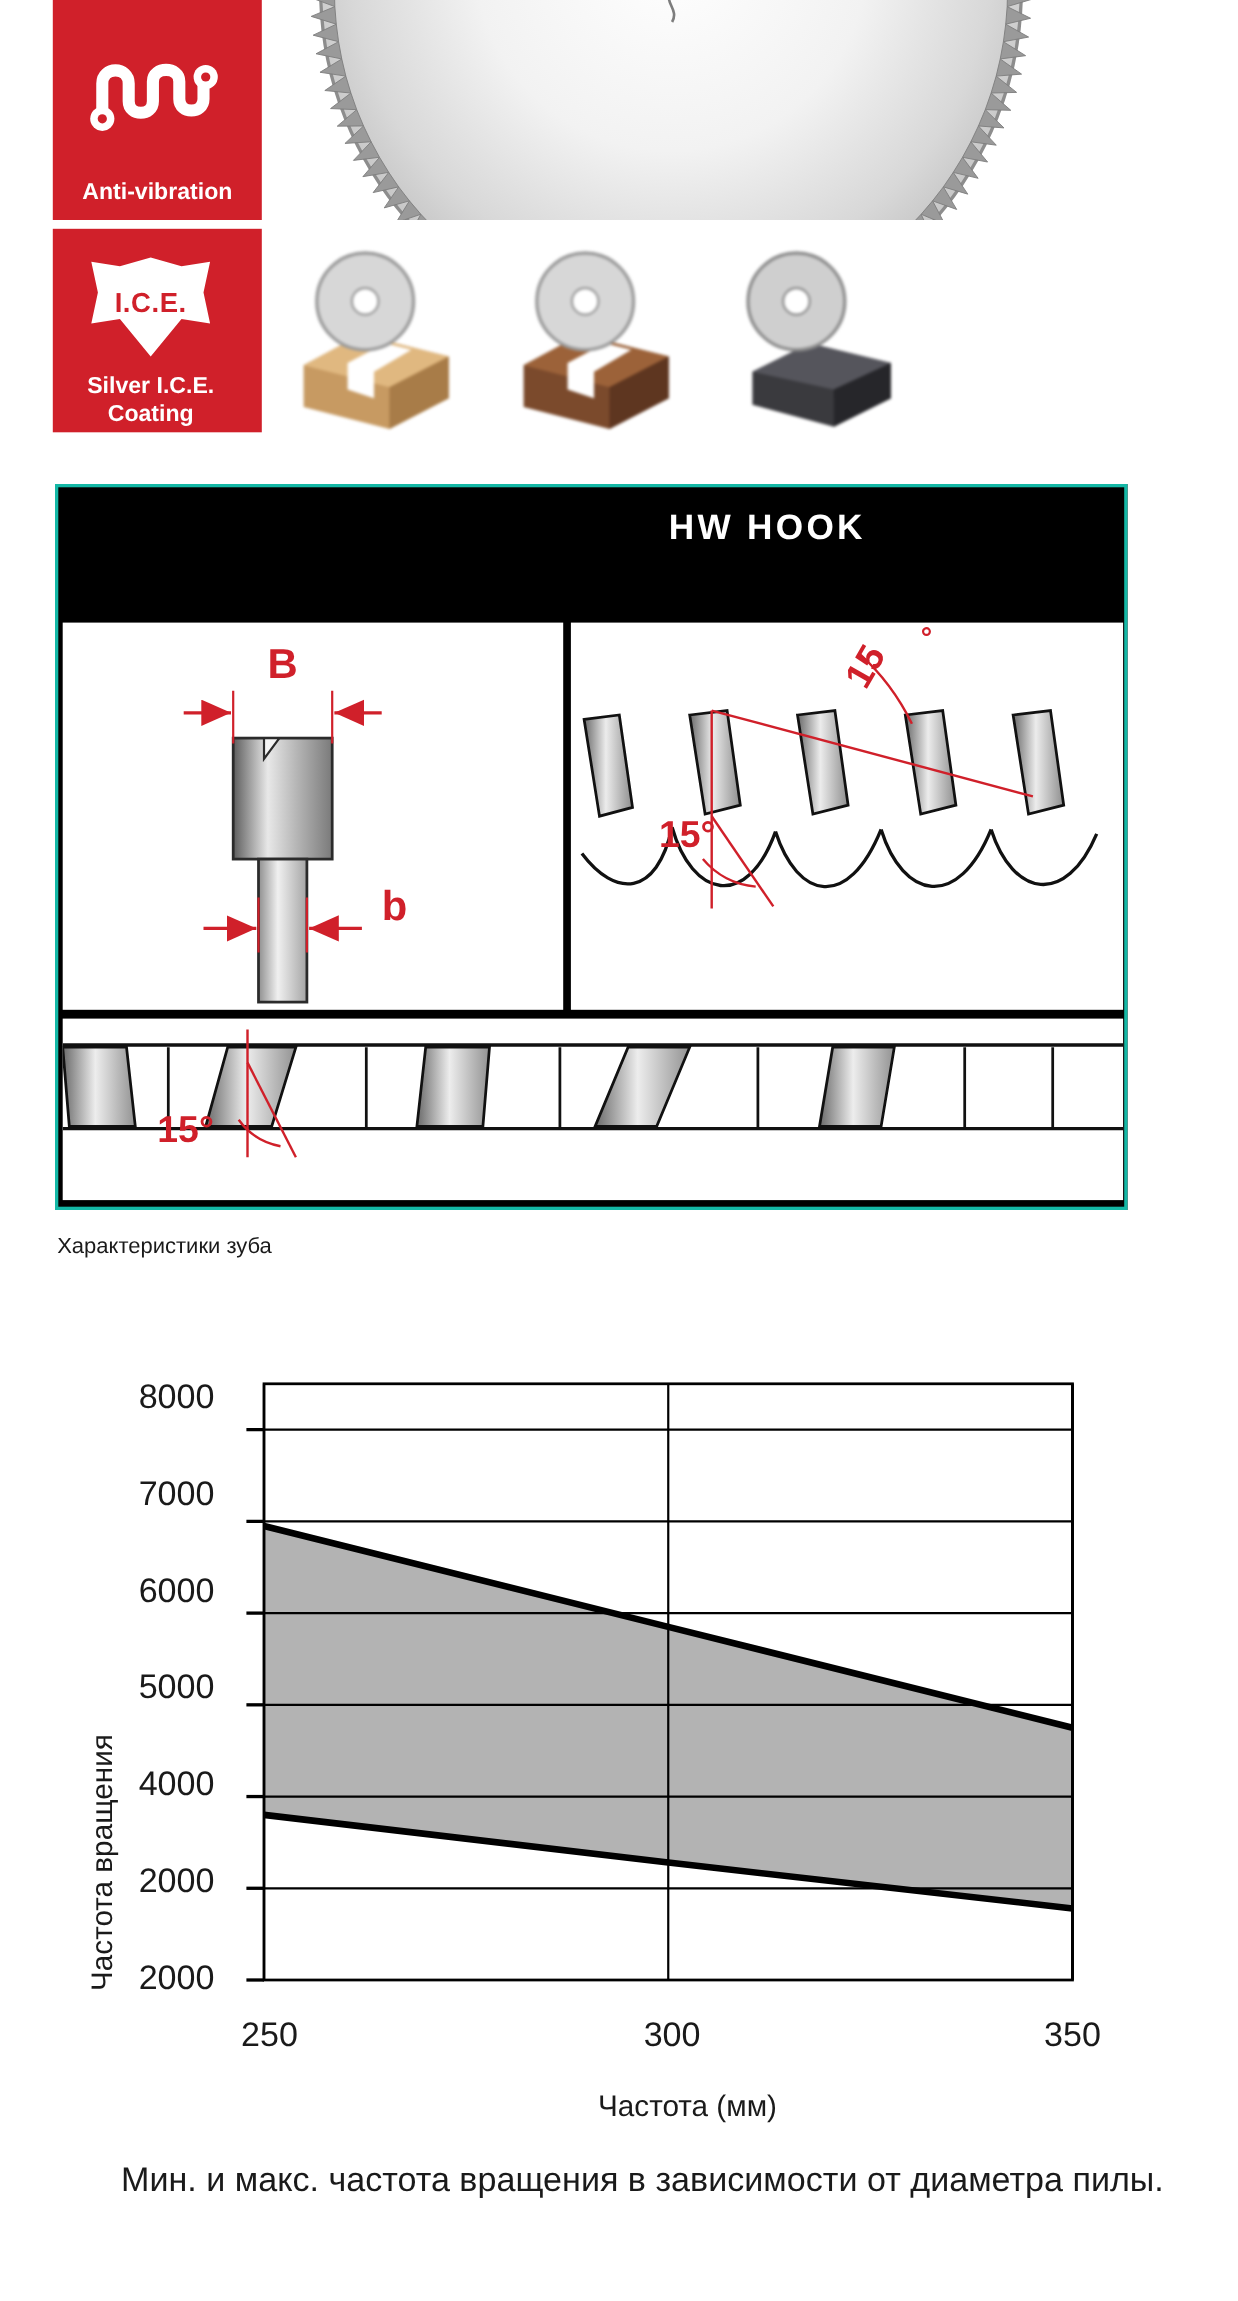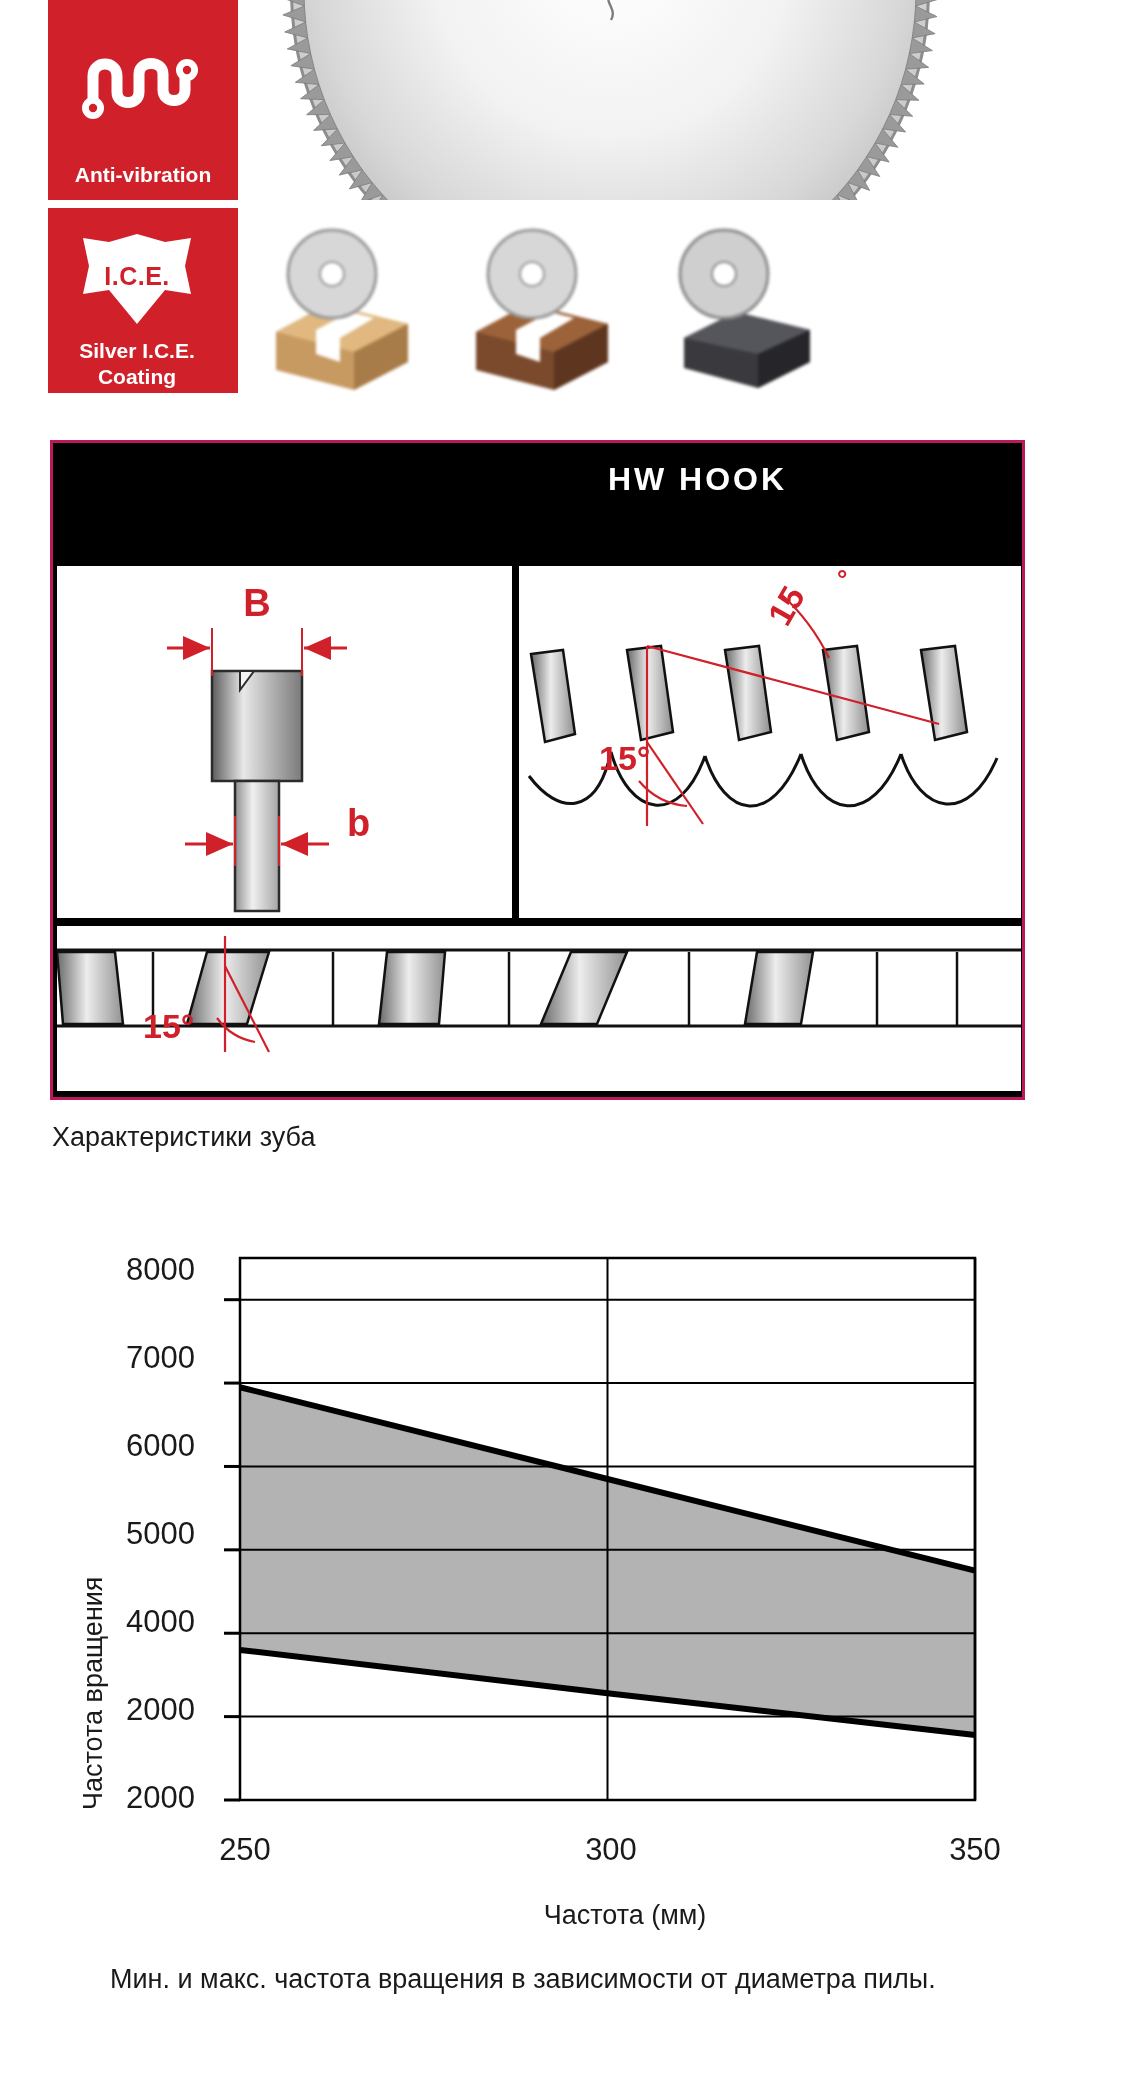--- a/index.html
+++ b/index.html
@@ -99,21 +99,21 @@
   #thumb-wood  { left: 258px; }
   #thumb-mdf   { left: 458px; }
   #thumb-metal { left: 658px; }
 
   
   .geom-panel {
     position: absolute;
     left: 50px; top: 440px;
     width: 975px; height: 660px;
     background: #000;
-    border: 3px solid #be185d;
+    border: 3px solid #14b8a6;
     box-sizing: border-box;
   }
   .geom-title {
     position: absolute;
     right: 0; left: 0; top: 18px;
     text-align: center;
     color: #fff;
     font-size: 32px;
     font-weight: bold;
     letter-spacing: 3px;
@@ -124,36 +124,36 @@
     position: absolute;
     background: #fff;
     box-sizing: border-box;
   }
   #geom-box-front { left: 4px; top: 123px; width: 455px; height: 352px; }
   #geom-box-side  { left: 466px; top: 123px; width: 502px; height: 352px; }
   #geom-box-bottom{ left: 4px; top: 483px; width: 964px; height: 165px; }
 
   .caption {
     position: absolute;
-    font-size: 27px;
+    font-size: 20px;
     color: #1a1a1a;
   }
   #caption-tooth { left: 52px; top: 1122px; }
 
   
   .chart-area {
     position: absolute;
     left: 0; top: 1210px;
     width: 1125px; height: 740px;
   }
   #caption-chart {
     position: absolute;
     left: 110px; top: 1960px;
     width: 960px;
-    font-size: 27px;
+    font-size: 31px;
     line-height: 1.45;
     color: #1a1a1a;
   }
   .tick-label {
     position: absolute;
     font-size: 31px;
     color: #1a1a1a;
     text-align: right;
   }
   .xtick-label {

